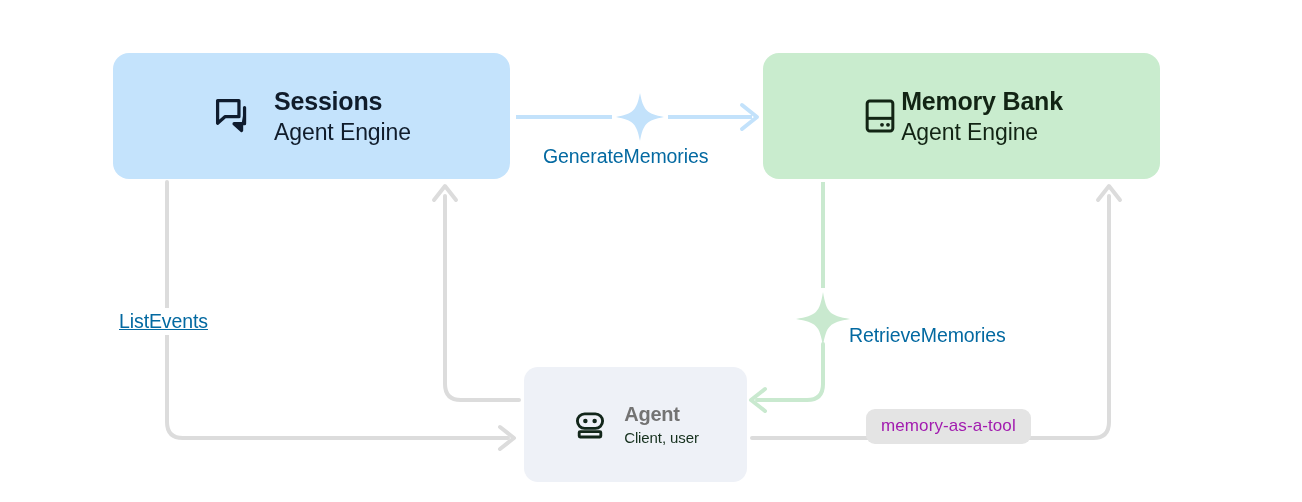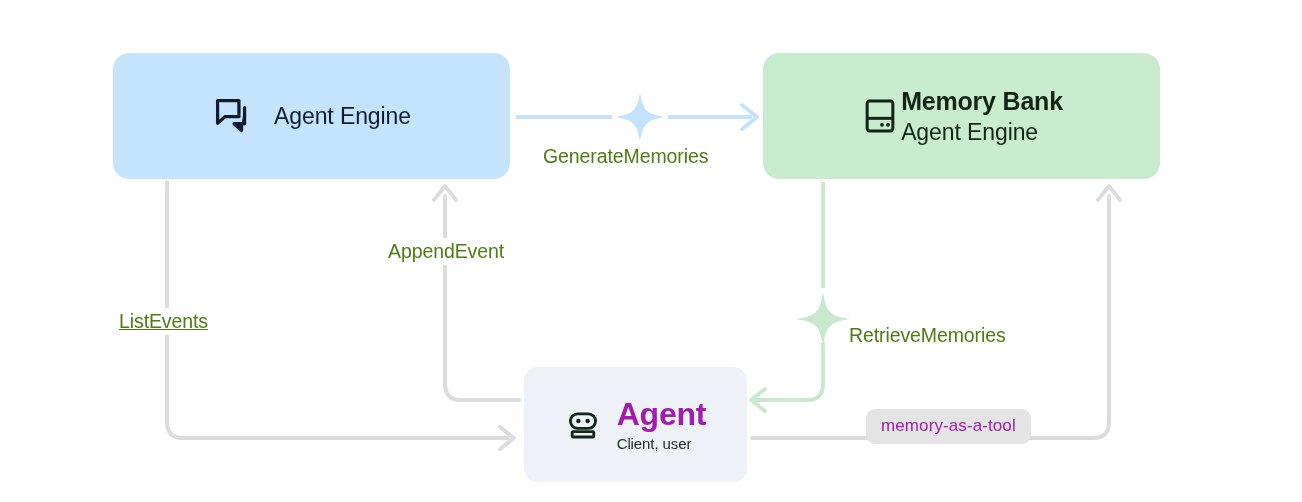--- a/index.html
+++ b/index.html
@@ -74,29 +74,29 @@
   }
   #node-memory-bank .node-title,
   #node-memory-bank .node-subtitle { color: #122414; }
 
   #node-agent {
     left: 524px; top: 367px; width: 223px; height: 115px;
     background: #eef1f7;
     border-radius: 14px;
   }
   #node-agent .node-inner { gap: 16px; }
-  #node-agent .node-title { font-size: 32px; color: #a21caf; margin-bottom: 6px; }
+  #node-agent .node-title { font-size: 20px; color: #737373; margin-bottom: 6px; }
   #node-agent .node-subtitle { font-size: 15px; color: #15301d; }
 
   
   .edge-label {
     position: absolute;
     font-size: 19.5px;
     font-weight: 400;
-    color: #4d7c0f;
+    color: #0369a1;
     letter-spacing: -0.1px;
     background: #ffffff;
     white-space: nowrap;
     padding: 2px 7px;
     box-sizing: border-box;
   }
   #label-generate-memories { left: 536px; top: 143px; }
   #label-append-event      { left: 381px; top: 238px; }
   #label-list-events       { left: 112px; top: 308px; text-decoration: underline; }
   #label-create-memory     { left: 1030px; top: 238px; }
@@ -153,20 +153,21 @@
     </g>
   </svg>
 
   <div class="node" id="node-sessions">
     <div class="node-inner">
       <svg class="node-icon" width="42" height="42" viewBox="0 0 24 24" xmlns="http://www.w3.org/2000/svg">
         <path d="M3.2 3.2 H15.4 V12.4 H7.4 L3.2 16.1 Z" fill="none" stroke="#0f1c2e" stroke-width="1.85" stroke-linejoin="round"></path>
         <path d="M18.6 7.2 V16.4 H12.6 L16.9 20.3 V16.4" fill="#0f1c2e" stroke="#0f1c2e" stroke-width="1.85" stroke-linejoin="round" stroke-linecap="round"></path>
       </svg>
       <div class="node-text">
+        <span class="node-title">Sessions</span>
         <span class="node-subtitle">Agent Engine</span>
       </div>
     </div>
   </div>
 
   <div class="node" id="node-memory-bank">
     <div class="node-inner">
       <svg class="node-icon" width="40" height="40" viewBox="0 0 24 24" xmlns="http://www.w3.org/2000/svg">
         <rect x="4.3" y="3.0" width="15.4" height="18.0" rx="1.6" fill="none" stroke="#122414" stroke-width="1.8"></rect>
         <line x1="4.3" y1="13.4" x2="19.7" y2="13.4" stroke="#122414" stroke-width="1.8"></line>
@@ -190,21 +191,20 @@
       </svg>
       <div class="node-text">
         <span class="node-title">Agent</span>
         <span class="node-subtitle">Client, user</span>
       </div>
     </div>
   </div>
 
   <div class="edge-label" id="label-generate-memories">GenerateMemories</div>
 
-  <div class="edge-label" id="label-append-event">AppendEvent</div>
 
   <div class="edge-label" id="label-list-events">ListEvents</div>
 
 
   <div class="edge-label" id="label-retrieve-memories">RetrieveMemories</div>
 
   <div class="tag-pill">memory-as-a-tool</div>
 
 </div>
 

